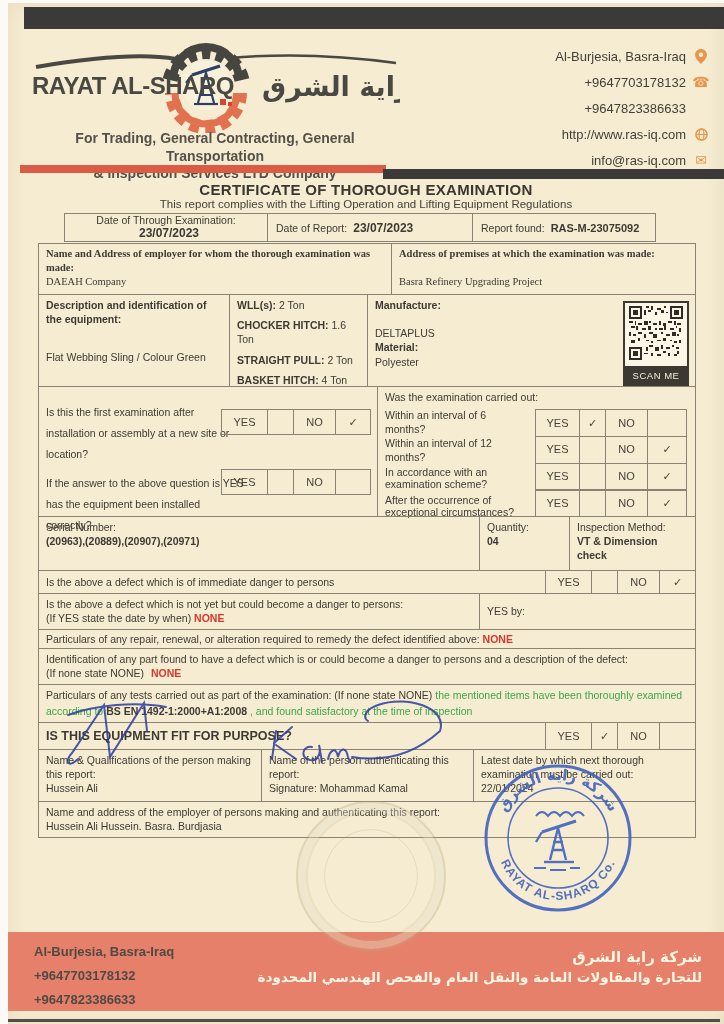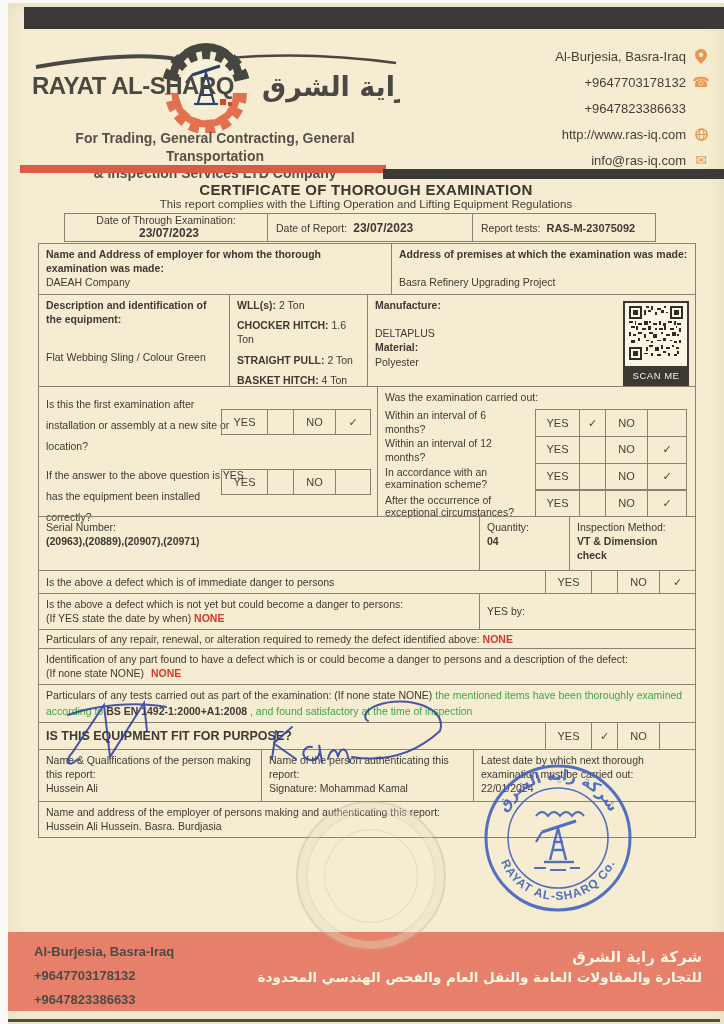--- a/index.html
+++ b/index.html
@@ -163,28 +163,28 @@
   <div class="date-table bordered">
     <div class="date-cell" style="width:203px;flex-direction:column;">
       <span>Date of Through Examination:</span>
       <span class="date-val">23/07/2023</span>
     </div>
     <div class="date-cell" style="width:205px;">
       <span>Date of Report:</span>
       <span class="date-val">23/07/2023</span>
     </div>
     <div class="date-cell" style="flex:1;">
-      <span>Report tests:</span>
+      <span>Report found:</span>
       <span class="date-val" style="font-size:11px">RAS-M-23075092</span>
     </div>
   </div>
 
   <div class="mtable bordered">
 
-    <div class="mrow" style="height:50px;">
+    <div class="mrow" style="height:50px;font-family:Liberation Serif, serif;">
       <div class="mcell" style="width:352px;">
         <span class="lbl">Name and Address of employer for whom the thorough examination was made:</span><br>
         <span class="val">DAEAH Company</span>
       </div>
       <div class="mcell" style="flex:1;">
         <span class="lbl">Address of premises at which the examination was made:</span><br><br>
         <span class="val">Basra Refinery Upgrading Project</span>
       </div>
     </div>
 
@@ -283,21 +283,21 @@
               </g>
             </svg>
           </div>
           <div class="scanme">SCAN ME</div>
         </div>
       </div>
     </div>
 
     <div class="mrow" style="height:130px;">
       <div class="mcell" style="width:338px;">
-        <div style="width:190px;line-height:2.0;margin-top:4px;">Is this the first examination after installation or assembly at a new site or location?</div>
+        <div style="width:190px;line-height:2.0;margin-top:12px;">Is this the first examination after installation or assembly at a new site or location?</div>
         <div class="cbx" style="position:absolute;right:6px;top:22px;height:26px;width:150px;">
           <div style="width:46px;">YES</div>
           <div style="width:26px;" class="mark"></div>
           <div style="width:42px;">NO</div>
           <div style="flex:1;" class="mark">✓</div>
         </div>
         <div style="width:200px;line-height:2.0;margin-top:8px;">If the answer to the above question is YES has the equipment been installed correctly?</div>
         <div class="cbx" style="position:absolute;right:6px;top:82px;height:26px;width:150px;">
           <div style="width:46px;">YES</div>
           <div style="width:26px;" class="mark"></div>

